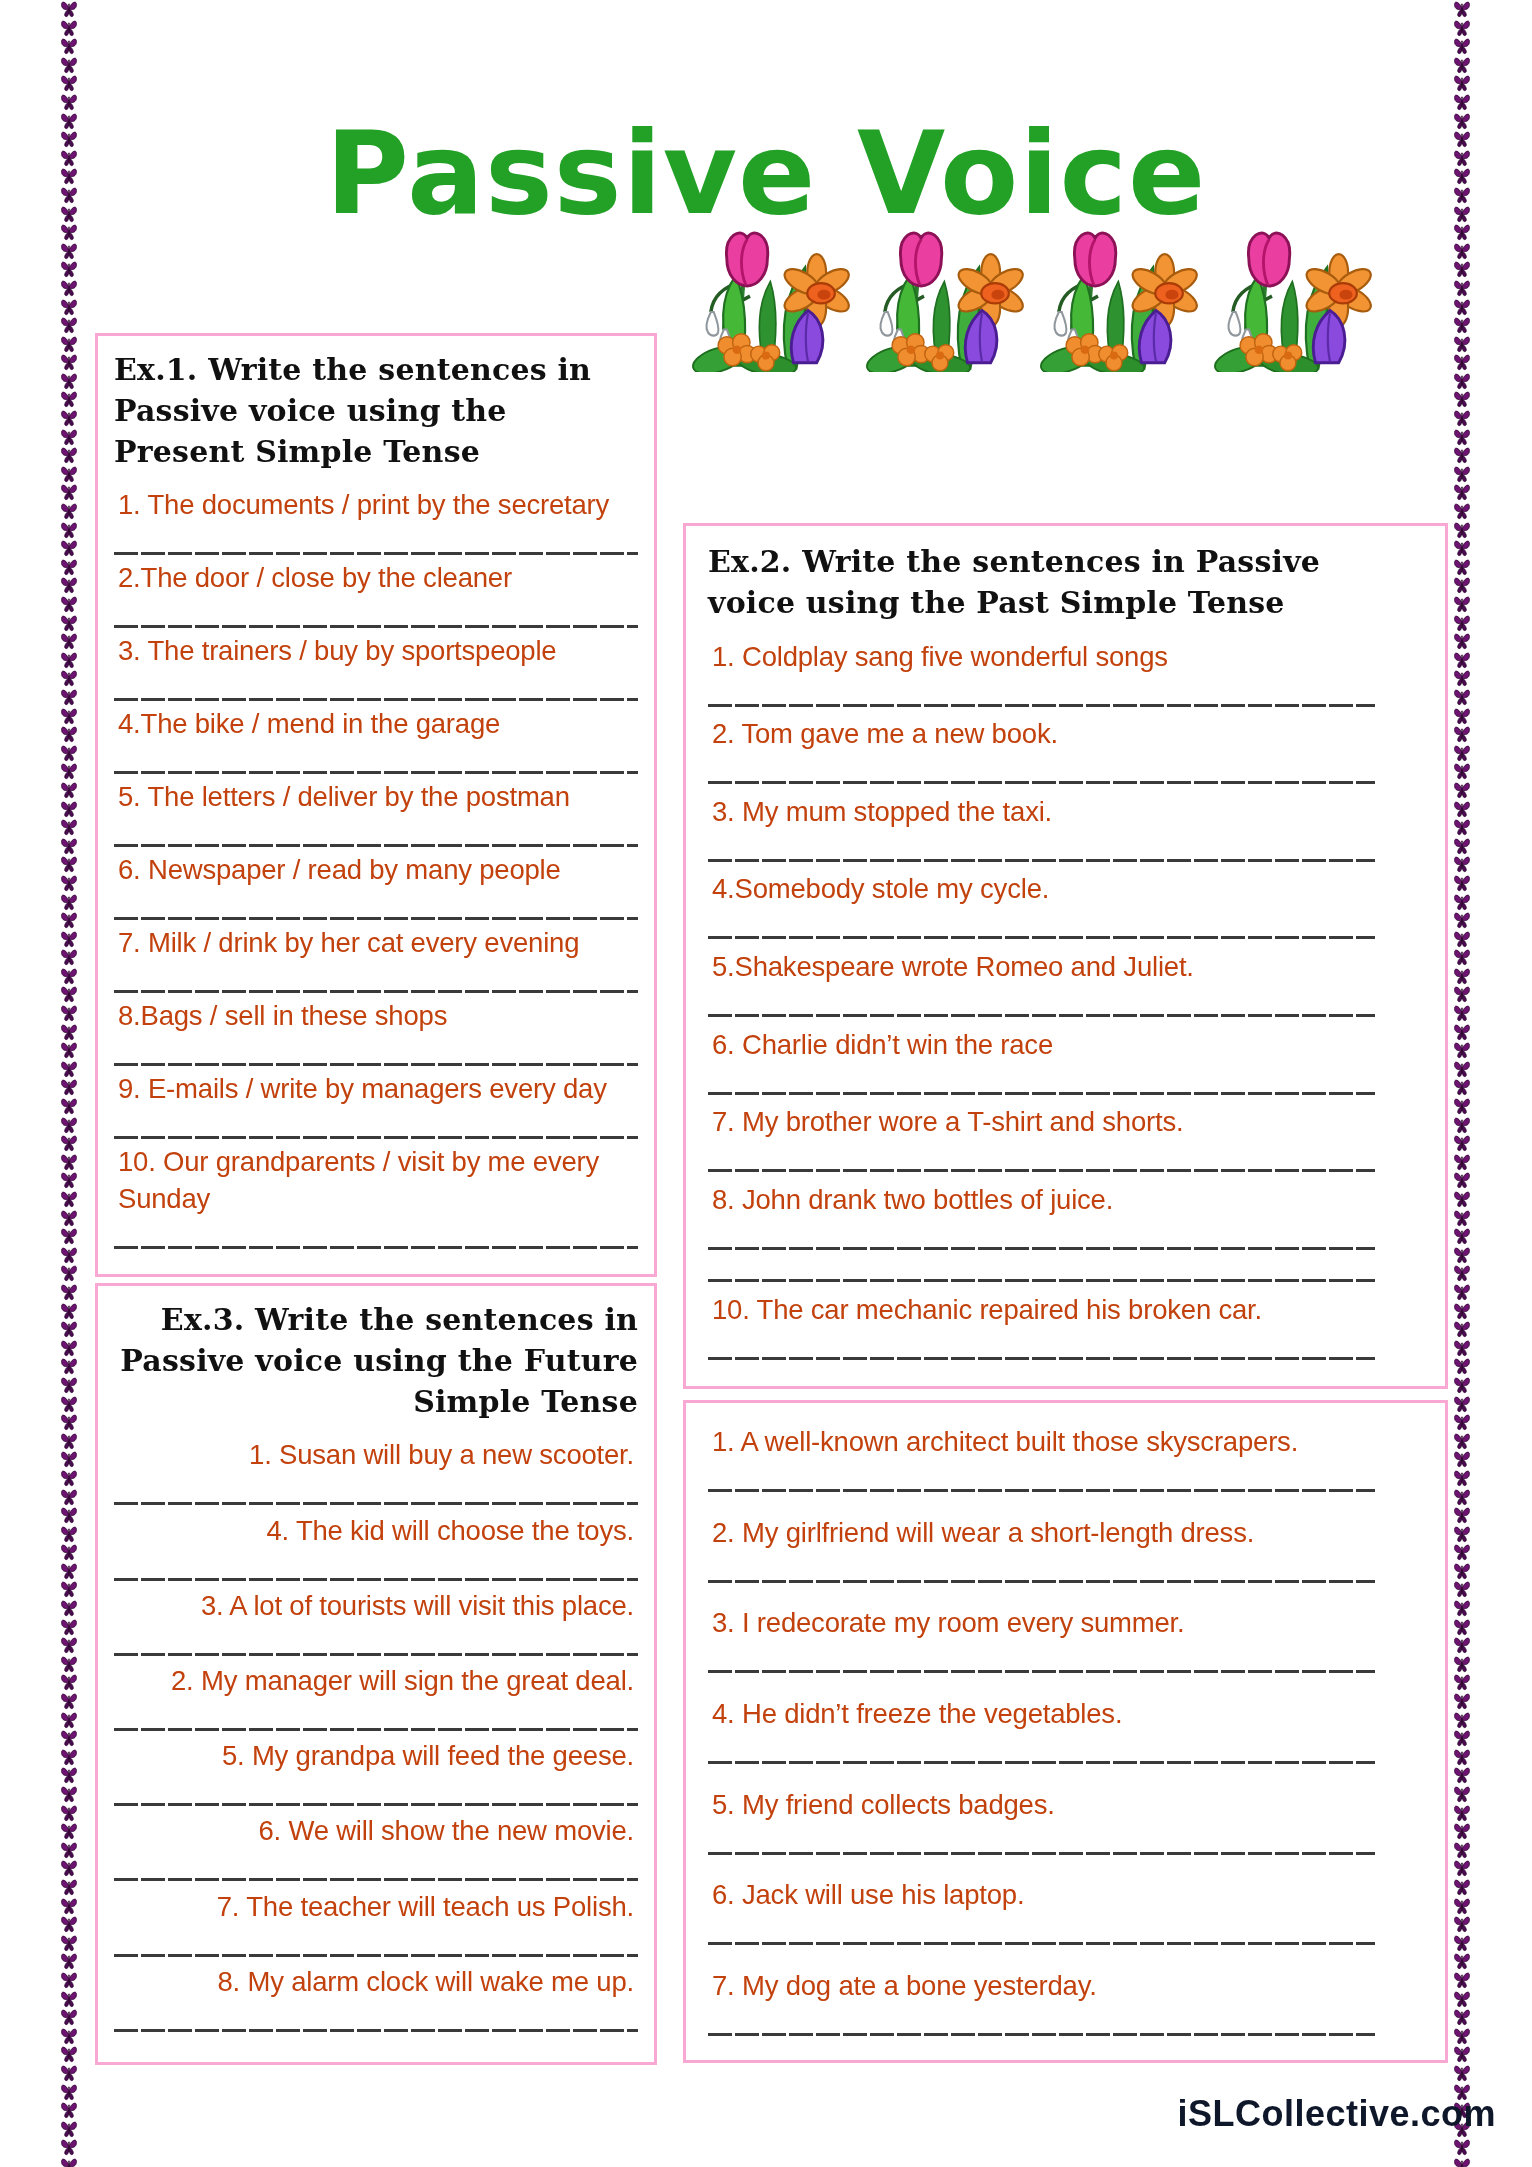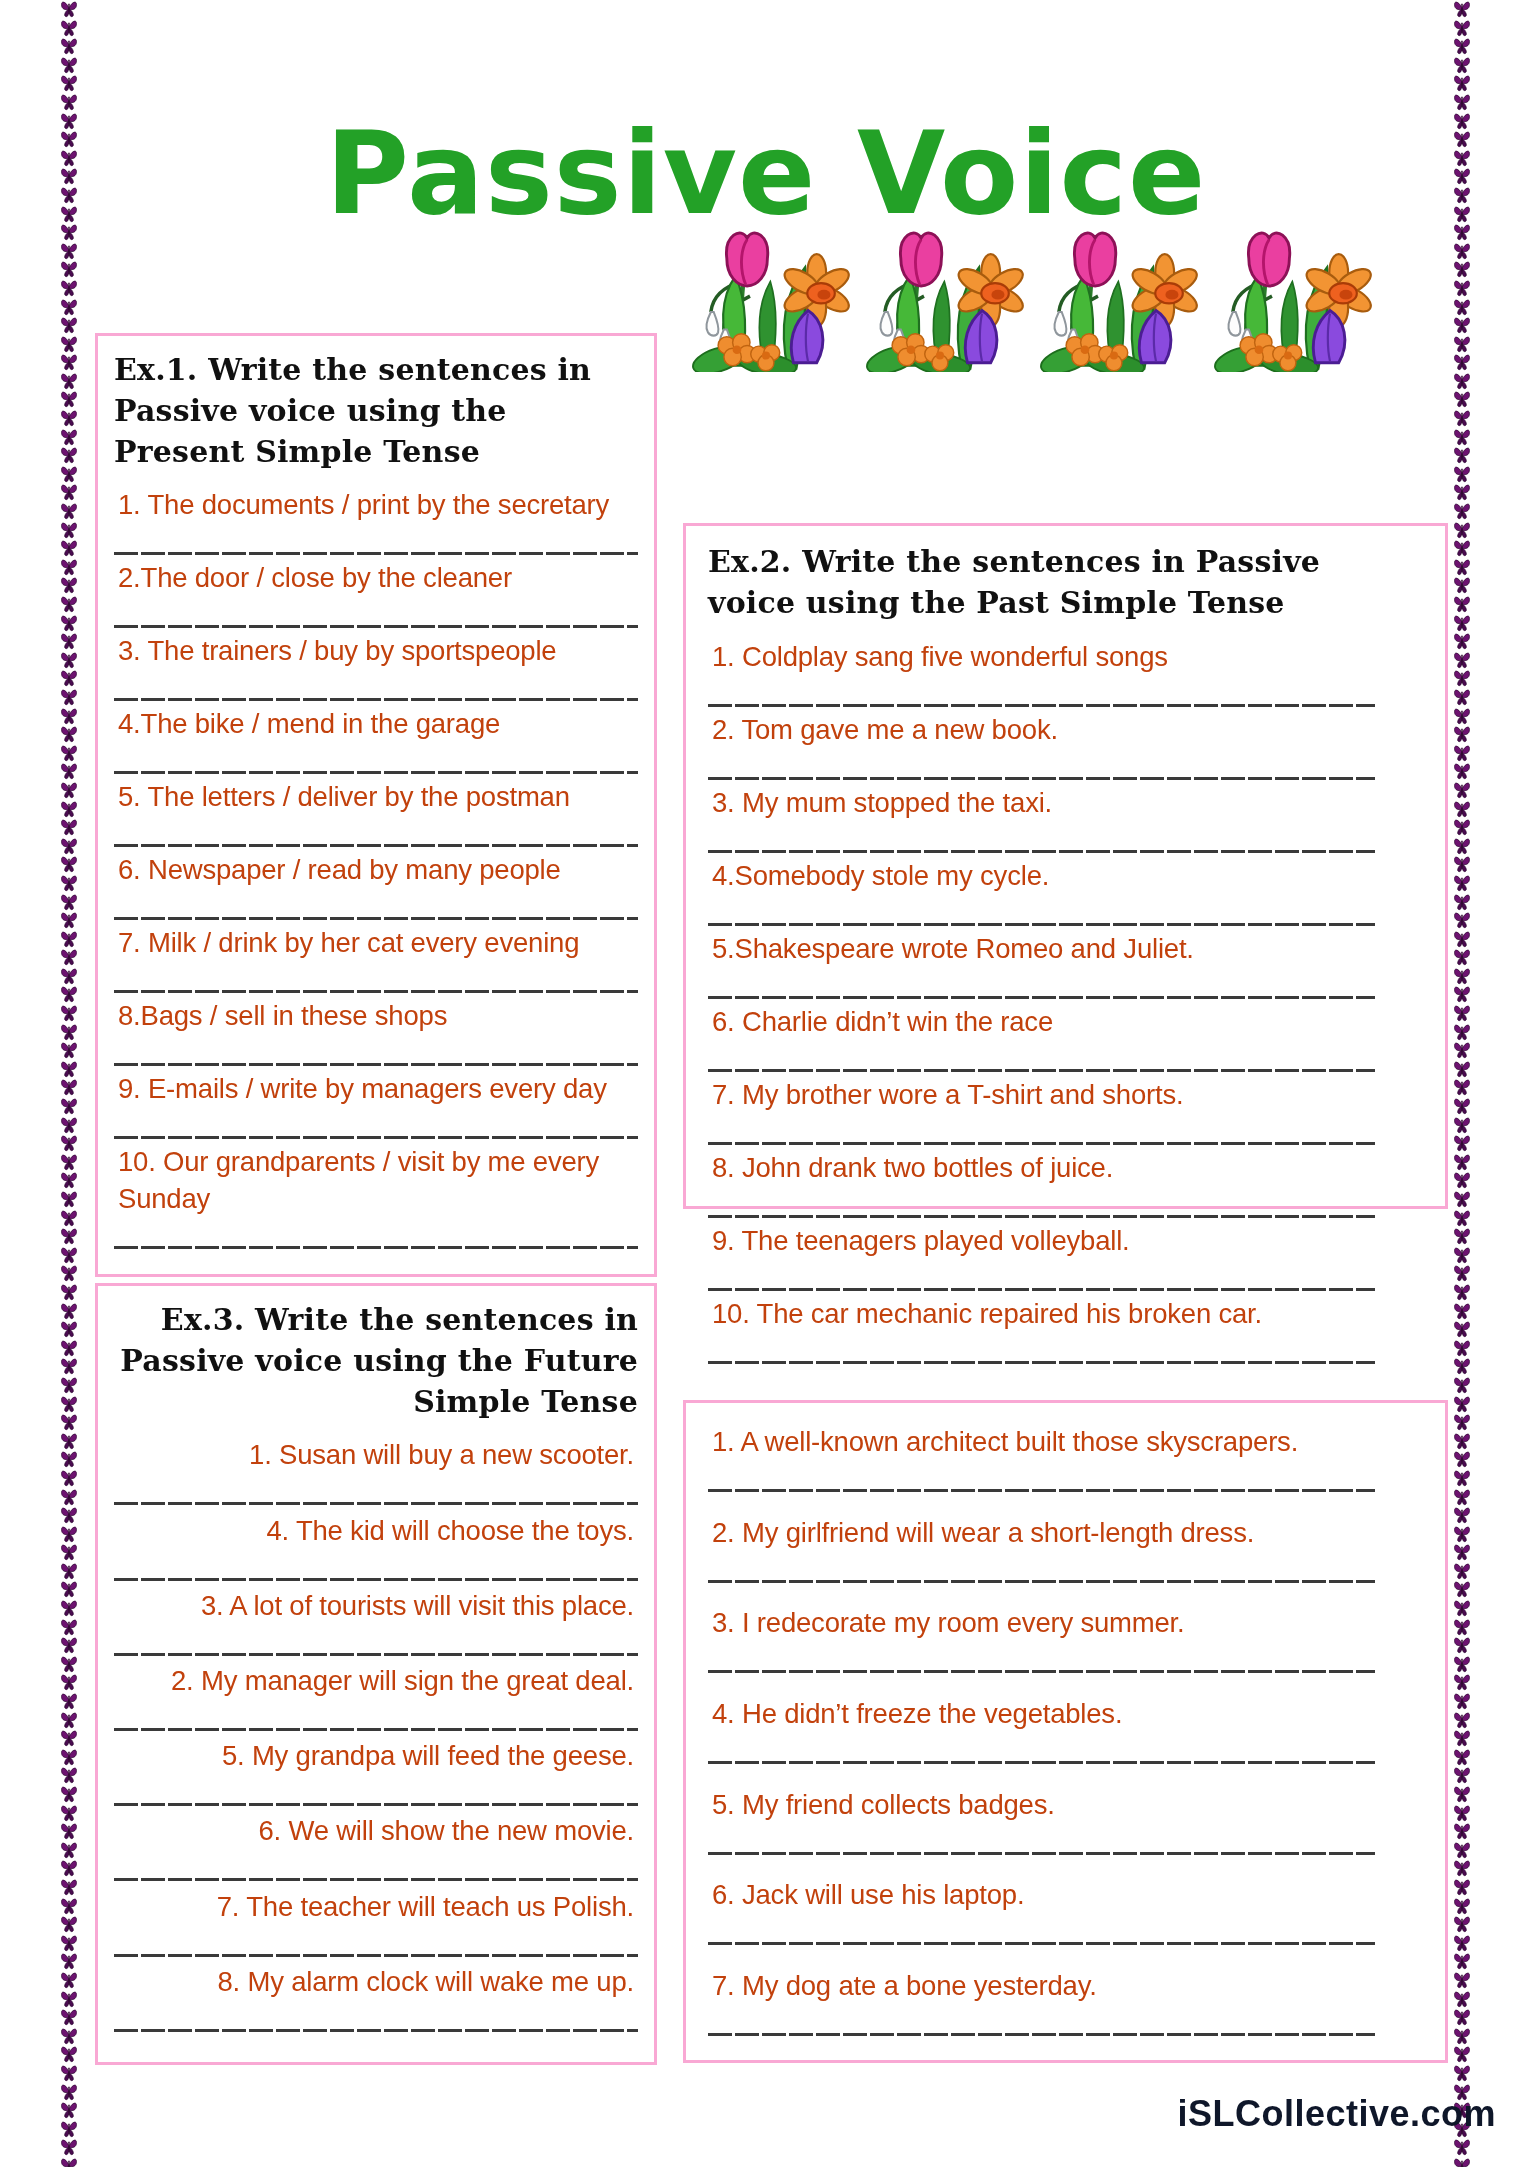--- a/index.html
+++ b/index.html
@@ -21,21 +21,21 @@
   
   .flowers{position:absolute;left:692px;top:226px;width:700px;height:146px;display:flex;}
   .flowers svg{width:174px;height:146px;}
   
   .box{
     position:absolute;background:#fff;border:3px solid #f9a8d4;box-sizing:border-box;
     display:flex;flex-direction:column;
   }
   .box-ex1{left:95px;top:333px;width:562px;height:944px;padding:14px 16px 28px 16px;}
   .box-ex3{left:95px;top:1283px;width:562px;height:782px;padding:14px 16px 30px 16px;text-align:right;}
-  .box-ex2{left:683px;top:523px;width:765px;height:686px;padding:16px 70px 26px 22px;}
+  .box-ex2{left:683px;top:523px;width:765px;height:866px;padding:16px 70px 26px 22px;}
   .box-ex4{left:683px;top:1400px;width:765px;height:663px;padding:16px 70px 24px 22px;}
   .ex-title{
     font-family:"DejaVu Serif","Liberation Serif",serif;font-weight:bold;
     font-size:30px;line-height:1.36;color:#111;margin:0 0 10px 0;letter-spacing:.2px;
   }
   .items{display:flex;flex-direction:column;justify-content:space-between;flex:1 1 auto;}
   .item{display:flex;flex-direction:column;}
   .sentence{margin:4px;font-size:27.5px;line-height:37px;letter-spacing:-0.2px;color:#c2410c;}
   .blank{
     margin-top:25px;height:3px;width:100%;
@@ -926,21 +926,20 @@
         <p class="sentence">7. My brother wore a T-shirt and shorts.</p>
         <div class="blank"></div>
       </div>
 
       <div class="item">
         <p class="sentence">8. John drank two bottles of juice.</p>
         <div class="blank"></div>
       </div>
 
       <div class="item">
-        <p class="sentence">9. The teenagers played volleyball.</p>
         <div class="blank"></div>
       </div>
 
       <div class="item">
         <p class="sentence">10. The car mechanic repaired his broken car.</p>
         <div class="blank"></div>
       </div>
     </div>
 </section>
 

